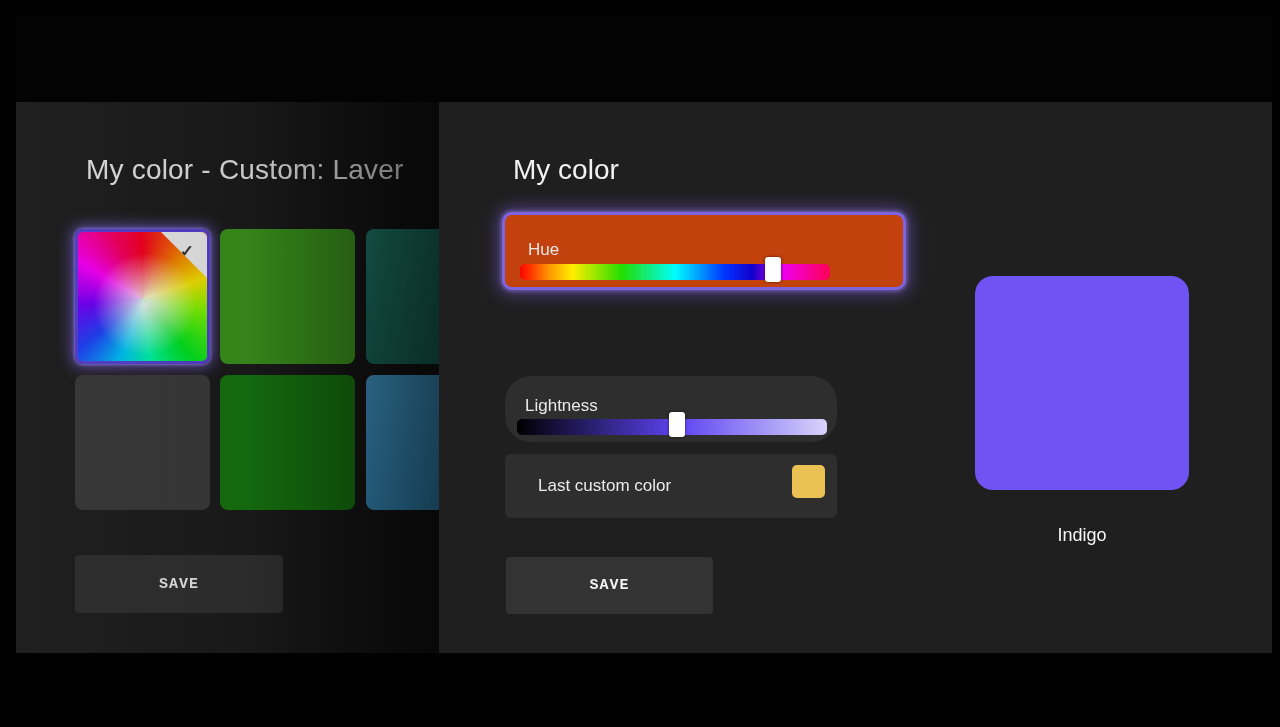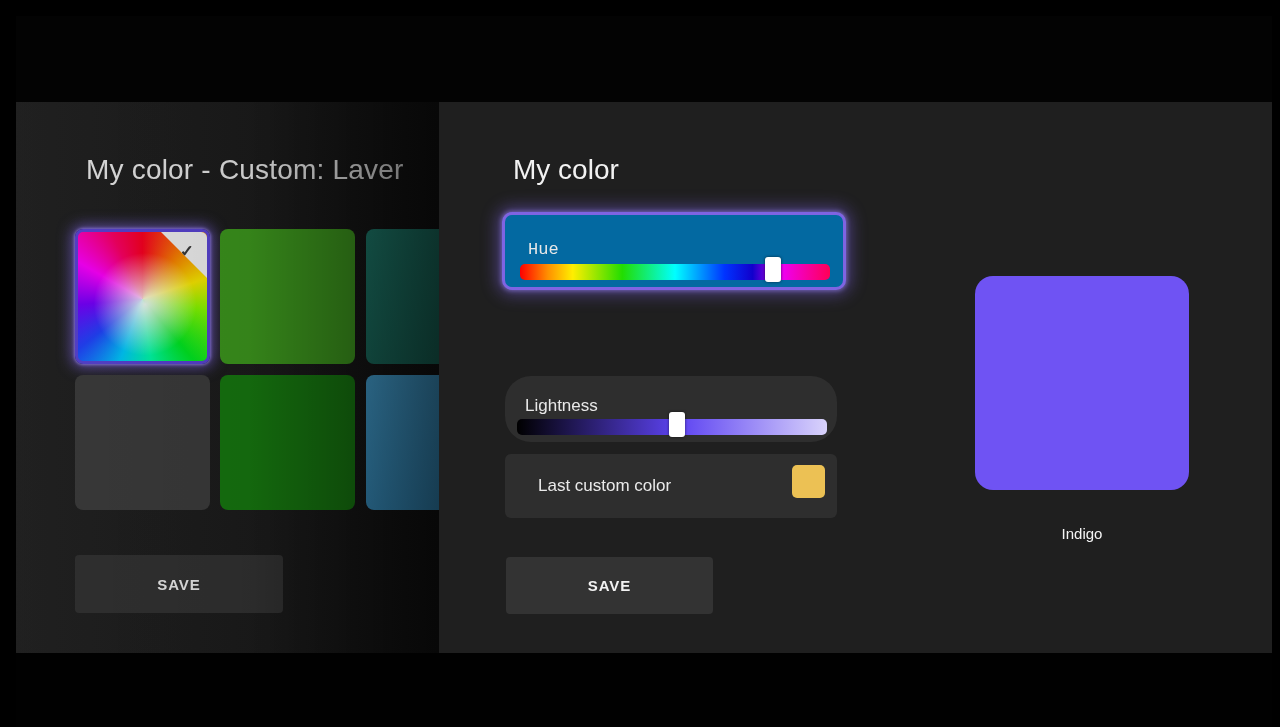--- a/index.html
+++ b/index.html
@@ -32,59 +32,59 @@
   .tile.c1 { left:204px; top:127px; }
   .tile.c2 { left:350px; top:127px; }
   .tile.c3 { left:59px;  top:273px; }
   .tile.c4 { left:204px; top:273px; }
   .tile.c5 { left:350px; top:273px; }
   .tile.blue-grad { background:linear-gradient(135deg,#47a8dc,#2f86b8) !important; }
   .tile.teal-grad { background:linear-gradient(135deg,#1f8070,#176355) !important; }
 
   .save-btn { position:absolute; display:flex; align-items:center; justify-content:center;
       background:#333333; color:#f2f2f2; font-size:15px; font-weight:700; letter-spacing:1px;
-      border:none; border-radius:4px; cursor:pointer; font-family:Liberation Sans, sans-serif; }
+      border:none; border-radius:4px; cursor:pointer; font-family:Liberation Mono, monospace; }
   .left-panel .save-btn { left:59px; top:453px; width:208px; height:58px; }
 
   .dim-overlay { position:absolute; inset:0; pointer-events:none;
       background:linear-gradient(to right, rgba(0,0,0,.08) 0%, rgba(0,0,0,.15) 55%, rgba(0,0,0,.58) 100%); }
 
   
   .right-panel { position:absolute; left:423px; top:0; width:857px; height:551px; background:#1f1f1f; }
   .right-panel .panel-title { position:absolute; left:66px; top:44px; font-size:28px; font-weight:400; color:#f2f2f2; }
 
   .card { position:absolute; left:66px; width:332px; background:#2e2e2e; border-radius:6px; }
   .card .slider-label { position:absolute; left:12px; top:12px; font-size:17px; color:#e8e8e8; }
   .track { position:absolute; left:12px; top:43px; width:310px; height:11px; border-radius:5px; }
   .thumb { position:absolute; top:-7px; width:7px; height:25px; border-radius:3px; background:#fff;
            box-shadow:0 0 3px rgba(0,0,0,.6); }
 
-  .card.hue-card { left:63px; top:110px; width:344px; height:78px; background:#0369a1;
+  .card.hue-card { left:63px; top:110px; width:404px; height:78px; background:#c2410c;
       border:3px solid #7f64e2; border-radius:10px;
-      box-shadow:0 0 16px 5px rgba(124,97,228,.45), 0 0 4px 1px rgba(170,150,255,.55);font-family:Liberation Mono, monospace; }
+      box-shadow:0 0 16px 5px rgba(124,97,228,.45), 0 0 4px 1px rgba(170,150,255,.55); }
   .card.hue-card .slider-label { left:15px; top:17px; }
   .card.hue-card .track { left:15px; top:49px; }
   .hue-grad { background:linear-gradient(to right,#ff0000,#ff9000 9%,#ffee00 17%,#22dd00 33%,
       #00ffff 50%,#0033ff 66%,#1100cc 75%,#ee00ee 85%,#ff0055 100%); }
 
   .card.sat-card { top:197px; height:67px; }
   .sat-grad { background:linear-gradient(to right,#a3a3a3,#5d43f2); }
 
   .card.light-card { top:274px; height:66px;border-radius:26px; }
   .light-grad { background:linear-gradient(to right,#000000,#5d43f2 52%,#d9d3fb); }
 
   .card.last-custom { top:352px; height:64px; display:flex; align-items:center; }
   .card.last-custom .lc-label { margin-left:17px; font-size:17px; color:#eaeaea; }
   .lc-swatch { position:absolute; right:12px; top:11px; width:33px; height:33px; border-radius:5px; }
 
   .right-panel .save-btn { left:67px; top:455px; width:207px; height:57px; }
 
   .preview-square { position:absolute; left:536px; top:174px; width:214px; height:214px; border-radius:18px; }
   .preview-label { position:absolute; left:536px; top:415px; width:214px; text-align:center;
-      font-size:15px; color:#f5f5f5; }
+      font-size:18px; color:#f5f5f5; }
 </style>
 </head>
 <body>
 
 <div class="screen">
   <div class="top-bar"></div>
 
   <div class="content">
 
     <section class="left-panel">

